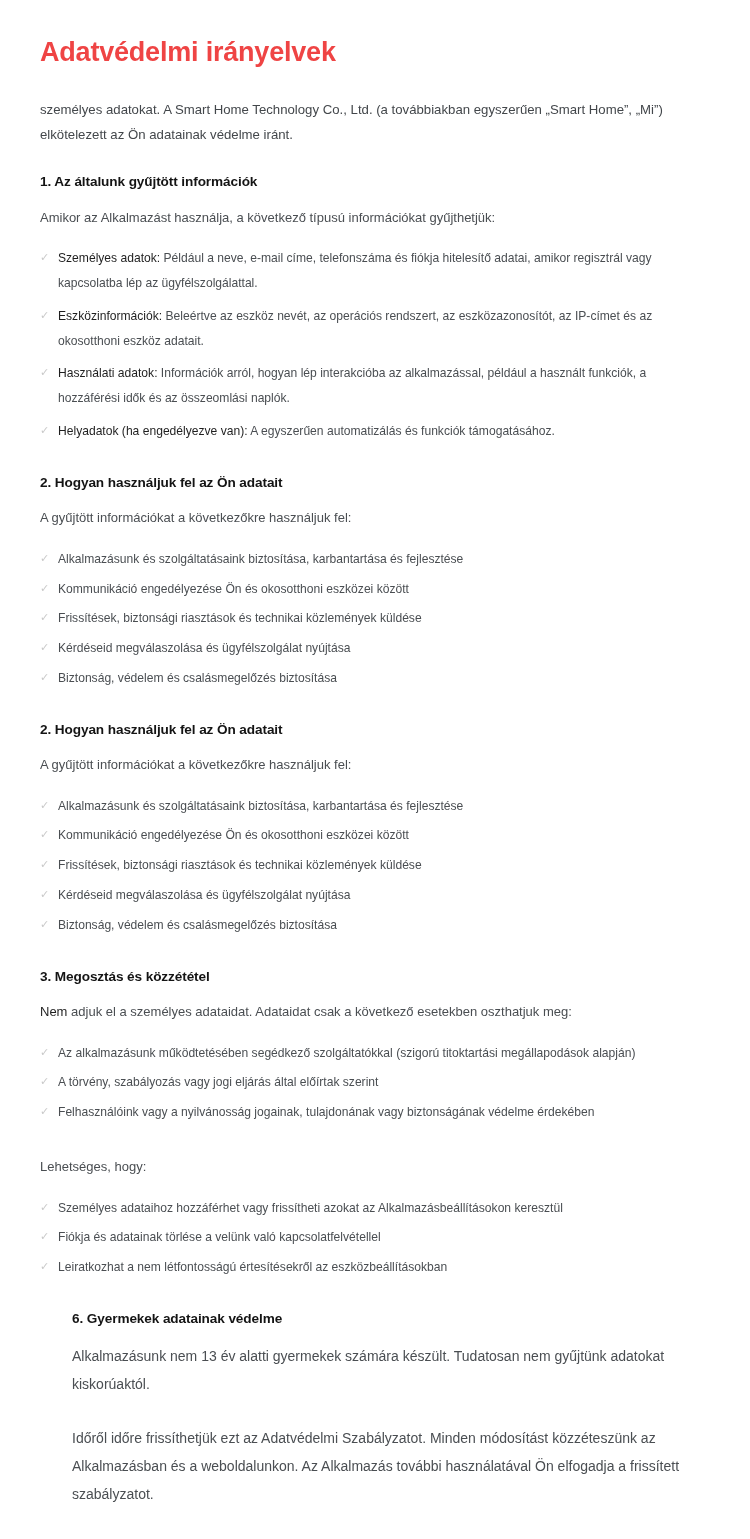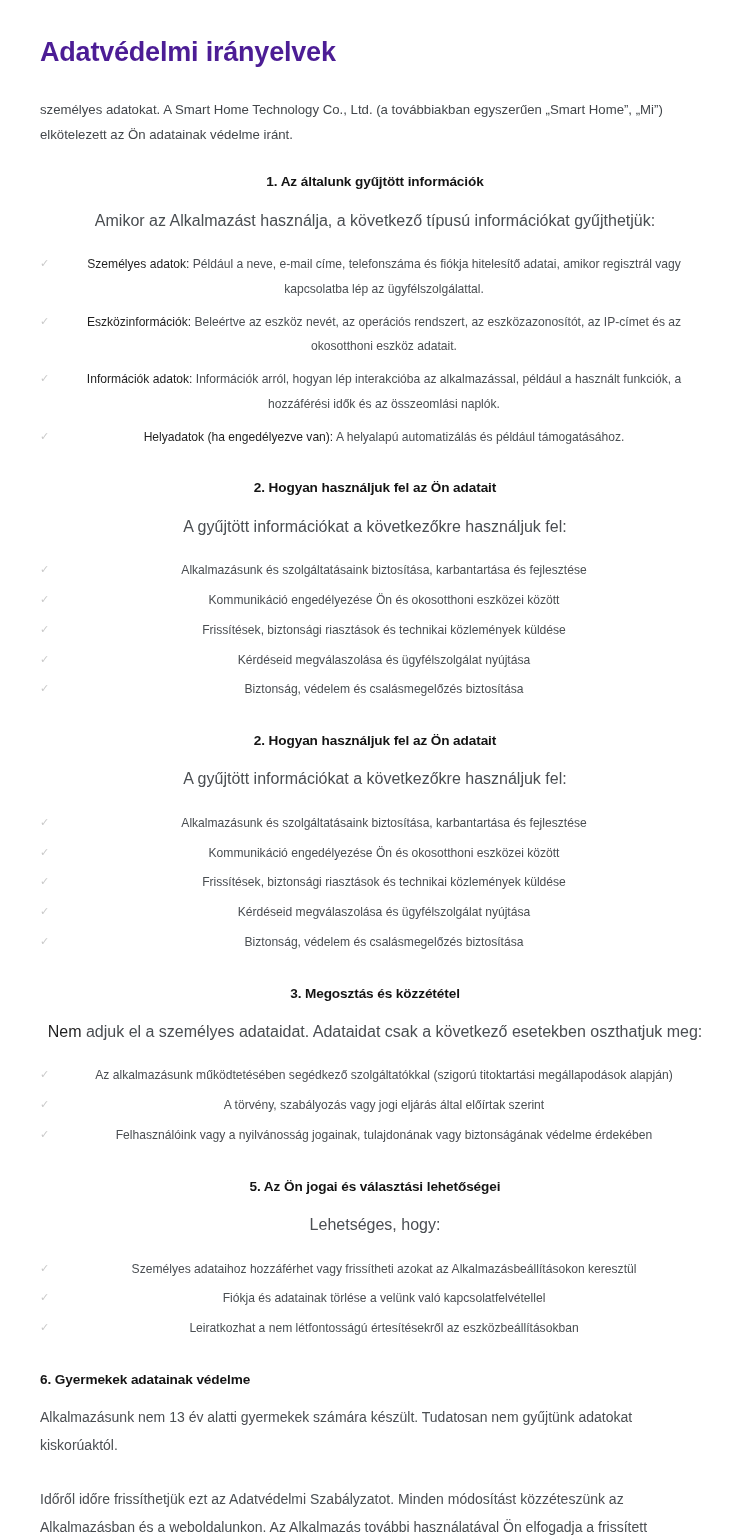--- a/index.html
+++ b/index.html
@@ -19,21 +19,21 @@
   .page {
     width: 750px;
     padding: 36px 40px 40px 40px;
   }
 
   
   .doc-title {
     font-size: 27px;
     font-weight: 700;
     letter-spacing: -0.2px;
-    color: #4c1d95;
+    color: #ef4444;
     margin: 0 0 30px 0;
     line-height: 1.2;
   }
 
   
   .intro {
     font-size: 13.2px;
     line-height: 1.85;
     color: #43474b;
     margin: 0 0 26px 0;
@@ -45,35 +45,35 @@
   .section { margin: 0 0 5px 0; }
   .section-heading {
     font-size: 13.6px;
     font-weight: 700;
     color: #141414;
     letter-spacing: -0.1px;
     margin: 0 0 14px 0;
     line-height: 1.35;
   }
   .section-lead {
-    font-size: 16px;
+    font-size: 13px;
     line-height: 1.9;
     color: #4a4e52;
     margin: 0 0 16px 0;
     max-width: 680px;
   }
   .section-body {
     font-size: 14px;
     line-height: 2.0;
     color: #4a4e52;
     margin: 0;
     max-width: 680px;
   }
-  .section-gap-lg { margin-bottom: 30px; text-align: center; }
-  .section-gap-md { margin-bottom: 26px; }
+  .section-gap-lg { margin-bottom: 30px; }
+  .section-gap-md { margin-bottom: 26px; margin-left: 32px; }
 
   b, strong { color: #1f1f1f; font-weight: 400; }
 
   
   .check-list {
     list-style: none;
     margin: 0;
     padding: 0;
   }
   .check-list li {
@@ -106,22 +106,22 @@
     <p>személyes adatokat. A Smart Home Technology Co., Ltd. (a továbbiakban egyszerűen „Smart Home”, „Mi”) elkötelezett az Ön adatainak védelme iránt.</p>
   </div>
 
   <div id="sections-container">
       <div class="section section-gap-lg">
         <h2 class="section-heading">1. Az általunk gyűjtött információk</h2>
         <p class="section-lead">Amikor az Alkalmazást használja, a következő típusú információkat gyűjthetjük:</p>
         <ul class="check-list">
           <li><span class="tick">✓</span><strong>Személyes adatok:</strong><span> Például a neve, e-mail címe, telefonszáma és fiókja hitelesítő adatai, amikor regisztrál vagy kapcsolatba lép az ügyfélszolgálattal.</span></li>
           <li><span class="tick">✓</span><strong>Eszközinformációk:</strong><span> Beleértve az eszköz nevét, az operációs rendszert, az eszközazonosítót, az IP-címet és az okosotthoni eszköz adatait.</span></li>
-          <li><span class="tick">✓</span><strong>Információk adatok:</strong><span> Információk arról, hogyan lép interakcióba az alkalmazással, például a használt funkciók, a hozzáférési idők és az összeomlási naplók.</span></li>
-          <li><span class="tick">✓</span><strong>Helyadatok (ha engedélyezve van):</strong><span> A helyalapú automatizálás és például támogatásához.</span></li>
+          <li><span class="tick">✓</span><strong>Használati adatok:</strong><span> Információk arról, hogyan lép interakcióba az alkalmazással, például a használt funkciók, a hozzáférési idők és az összeomlási naplók.</span></li>
+          <li><span class="tick">✓</span><strong>Helyadatok (ha engedélyezve van):</strong><span> A egyszerűen automatizálás és funkciók támogatásához.</span></li>
         </ul>
       </div>
       <div class="section section-gap-lg">
         <h2 class="section-heading">2. Hogyan használjuk fel az Ön adatait</h2>
         <p class="section-lead">A gyűjtött információkat a következőkre használjuk fel:</p>
         <ul class="check-list tight">
           <li><span class="tick">✓</span><span>Alkalmazásunk és szolgáltatásaink biztosítása, karbantartása és fejlesztése</span></li>
           <li><span class="tick">✓</span><span>Kommunikáció engedélyezése Ön és okosotthoni eszközei között</span></li>
           <li><span class="tick">✓</span><span>Frissítések, biztonsági riasztások és technikai közlemények küldése</span></li>
           <li><span class="tick">✓</span><span>Kérdéseid megválaszolása és ügyfélszolgálat nyújtása</span></li>
@@ -142,21 +142,20 @@
       <div class="section section-gap-lg">
         <h2 class="section-heading">3. Megosztás és közzététel</h2>
         <p class="section-lead"><strong>Nem</strong><span> adjuk el a személyes adataidat. Adataidat csak a következő esetekben oszthatjuk meg:</span></p>
         <ul class="check-list tight">
           <li><span class="tick">✓</span><span>Az alkalmazásunk működtetésében segédkező szolgáltatókkal (szigorú titoktartási megállapodások alapján)</span></li>
           <li><span class="tick">✓</span><span>A törvény, szabályozás vagy jogi eljárás által előírtak szerint</span></li>
           <li><span class="tick">✓</span><span>Felhasználóink vagy a nyilvánosság jogainak, tulajdonának vagy biztonságának védelme érdekében</span></li>
         </ul>
       </div>
       <div class="section section-gap-lg">
-        <h2 class="section-heading">5. Az Ön jogai és választási lehetőségei</h2>
         <p class="section-lead">Lehetséges, hogy:</p>
         <ul class="check-list tight">
           <li><span class="tick">✓</span><span>Személyes adataihoz hozzáférhet vagy frissítheti azokat az Alkalmazásbeállításokon keresztül</span></li>
           <li><span class="tick">✓</span><span>Fiókja és adatainak törlése a velünk való kapcsolatfelvétellel</span></li>
           <li><span class="tick">✓</span><span>Leiratkozhat a nem létfontosságú értesítésekről az eszközbeállításokban</span></li>
         </ul>
       </div>
       <div class="section section-gap-md">
         <h2 class="section-heading">6. Gyermekek adatainak védelme</h2>
         <p class="section-body">Alkalmazásunk nem 13 év alatti gyermekek számára készült. Tudatosan nem gyűjtünk adatokat kiskorúaktól.</p>

